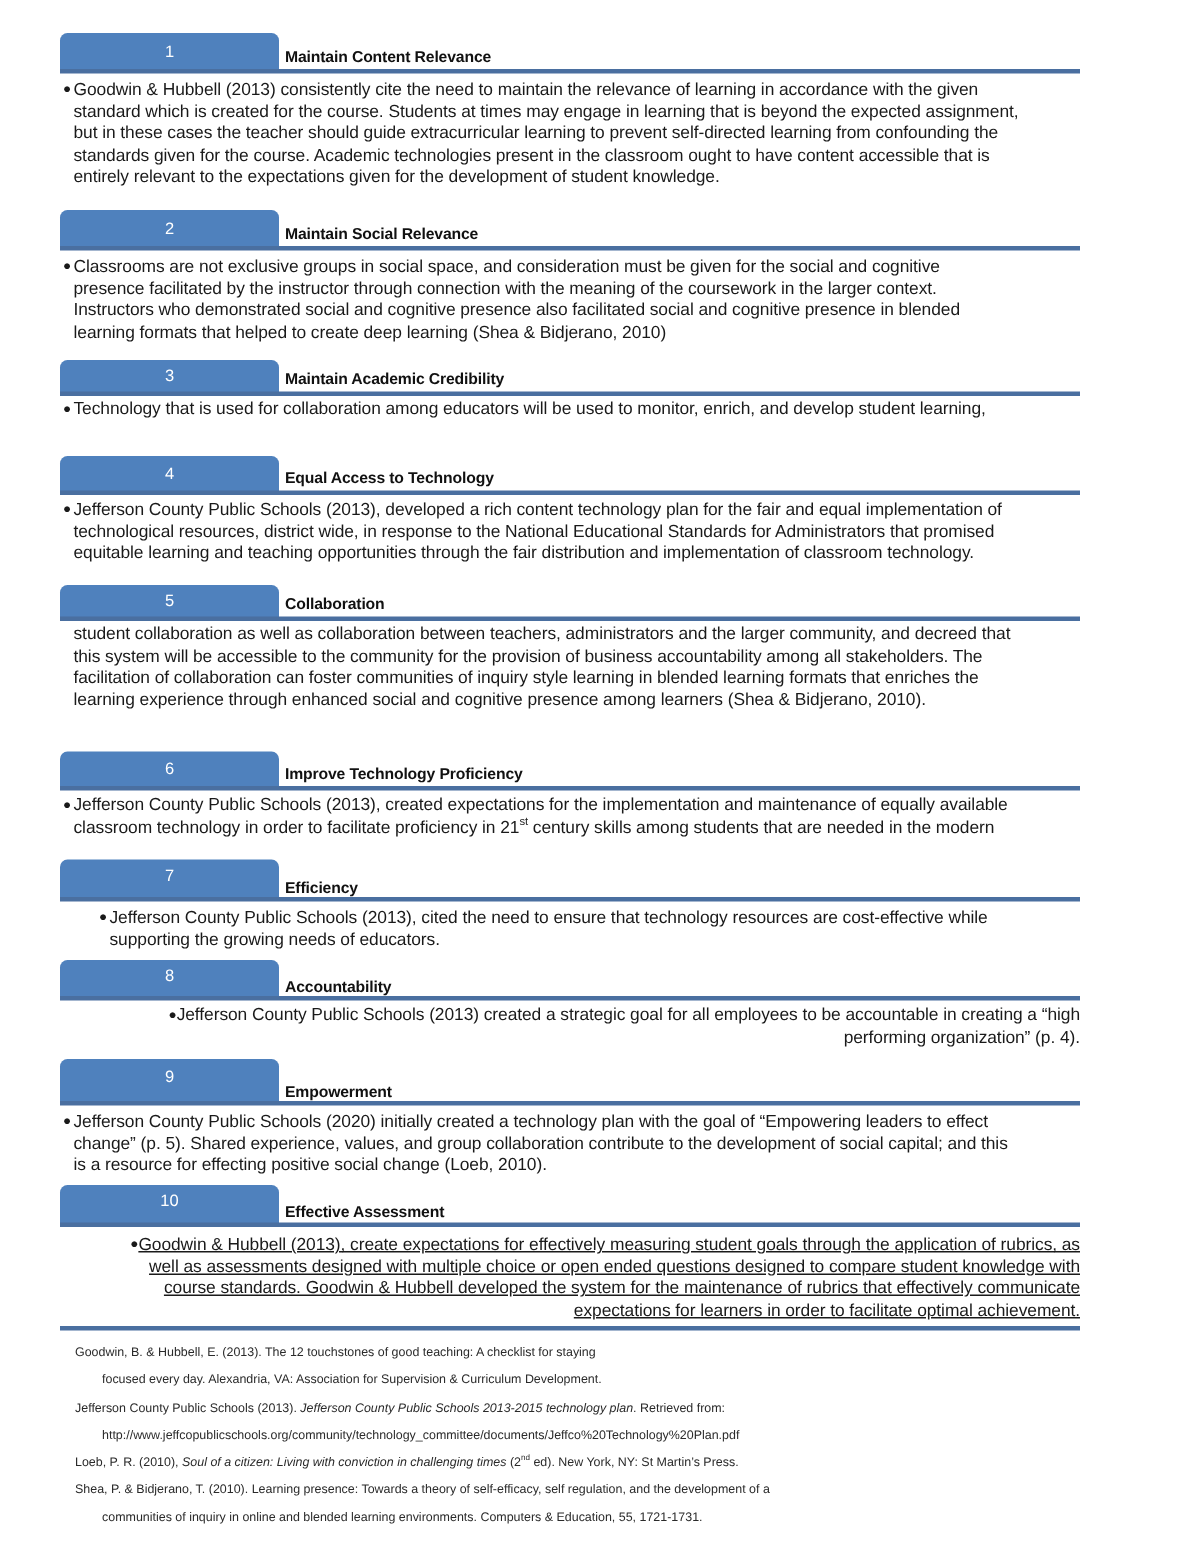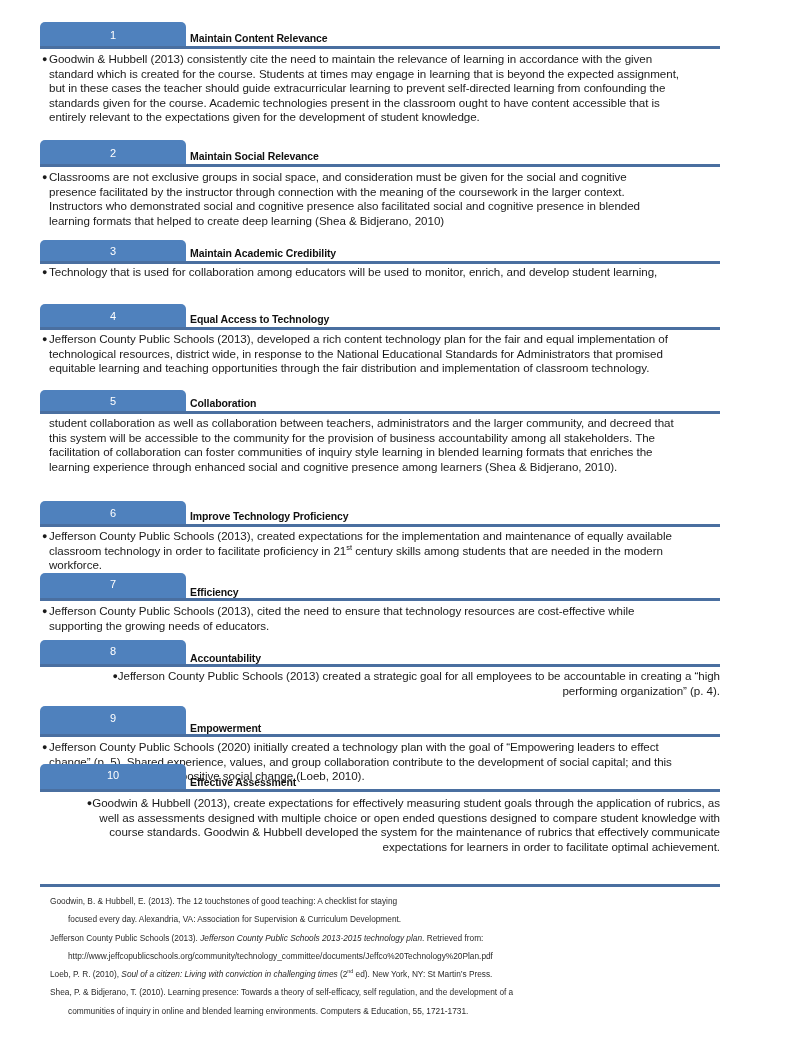--- a/index.html
+++ b/index.html
@@ -107,33 +107,32 @@
   <div class="tab-row">
     <div class="tab" style="height:24px;">
         <span>6</span>
       </div>
     <div class="heading">Improve Technology Proficiency</div>
     <div class="rule"></div>
   </div>
   <div class="body-text" style="margin-top:4px;">
     <span class="line"><span class="bullet">●</span><span>Jefferson County Public Schools (2013), created expectations for the implementation and maintenance of equally available</span></span>
     <span class="line" style="padding-left:7px"><span>classroom technology in order to facilitate proficiency in 21</span><sup>st</sup><span> century skills among students that are needed in the modern</span></span>
-    <span class="line" style="padding-left:7px">workforce.</span>
   </div>
 </div>
 
 <div class="section" style="top:573px;">
   <div class="tab-row" style="height:26px;">
     <div class="tab" style="height:26px;">
         <span style="margin-bottom:4px;">7</span>
       </div>
     <div class="heading" style="bottom:1px;">Efficiency</div>
     <div class="rule"></div>
   </div>
-  <div class="body-text" style="margin-top:5px;">
+  <div class="body-text" style="margin-top:5px;margin-left:24px;">
     <span class="line"><span class="bullet">●</span><span>Jefferson County Public Schools (2013), cited the need to ensure that technology resources are cost-effective while</span></span>
     <span class="line" style="padding-left:7px">supporting the growing needs of educators.</span>
   </div>
 </div>
 
 <div class="section" style="top:640px;">
   <div class="tab-row">
     <div class="tab" style="height:25px;">
         <span style="margin-bottom:4px;">8</span>
       </div>
@@ -154,21 +153,21 @@
     <div class="heading" style="bottom:1px;">Empowerment</div>
     <div class="rule"></div>
   </div>
   <div class="body-text" style="margin-top:5px;">
     <span class="line"><span class="bullet">●</span><span>Jefferson County Public Schools (2020) initially created a technology plan with the goal of “Empowering leaders to effect</span></span>
     <span class="line" style="padding-left:7px">change” (p. 5). Shared experience, values, and group collaboration contribute to the development of social capital; and this</span>
     <span class="line" style="padding-left:7px">is a resource for effecting positive social change (Loeb, 2010).</span>
   </div>
 </div>
 
-<div class="section" style="top:764px;">
+<div class="section" style="top:790px;text-decoration:underline;">
   <div class="tab-row" style="height:26px;">
     <div class="tab" style="height:26px;">
         <span style="margin-bottom:4px;">10</span>
       </div>
     <div class="heading" style="bottom:2px;">Effective Assessment</div>
     <div class="rule"></div>
   </div>
   <div class="body-text" style="margin-top:6px;text-align:right;">
     <span class="line"><span class="bullet">●</span><span>Goodwin &amp; Hubbell (2013), create expectations for effectively measuring student goals through the application of rubrics, as</span></span>
     <span class="line" style="padding-left:7px">well as assessments designed with multiple choice or open ended questions designed to compare student knowledge with</span>

